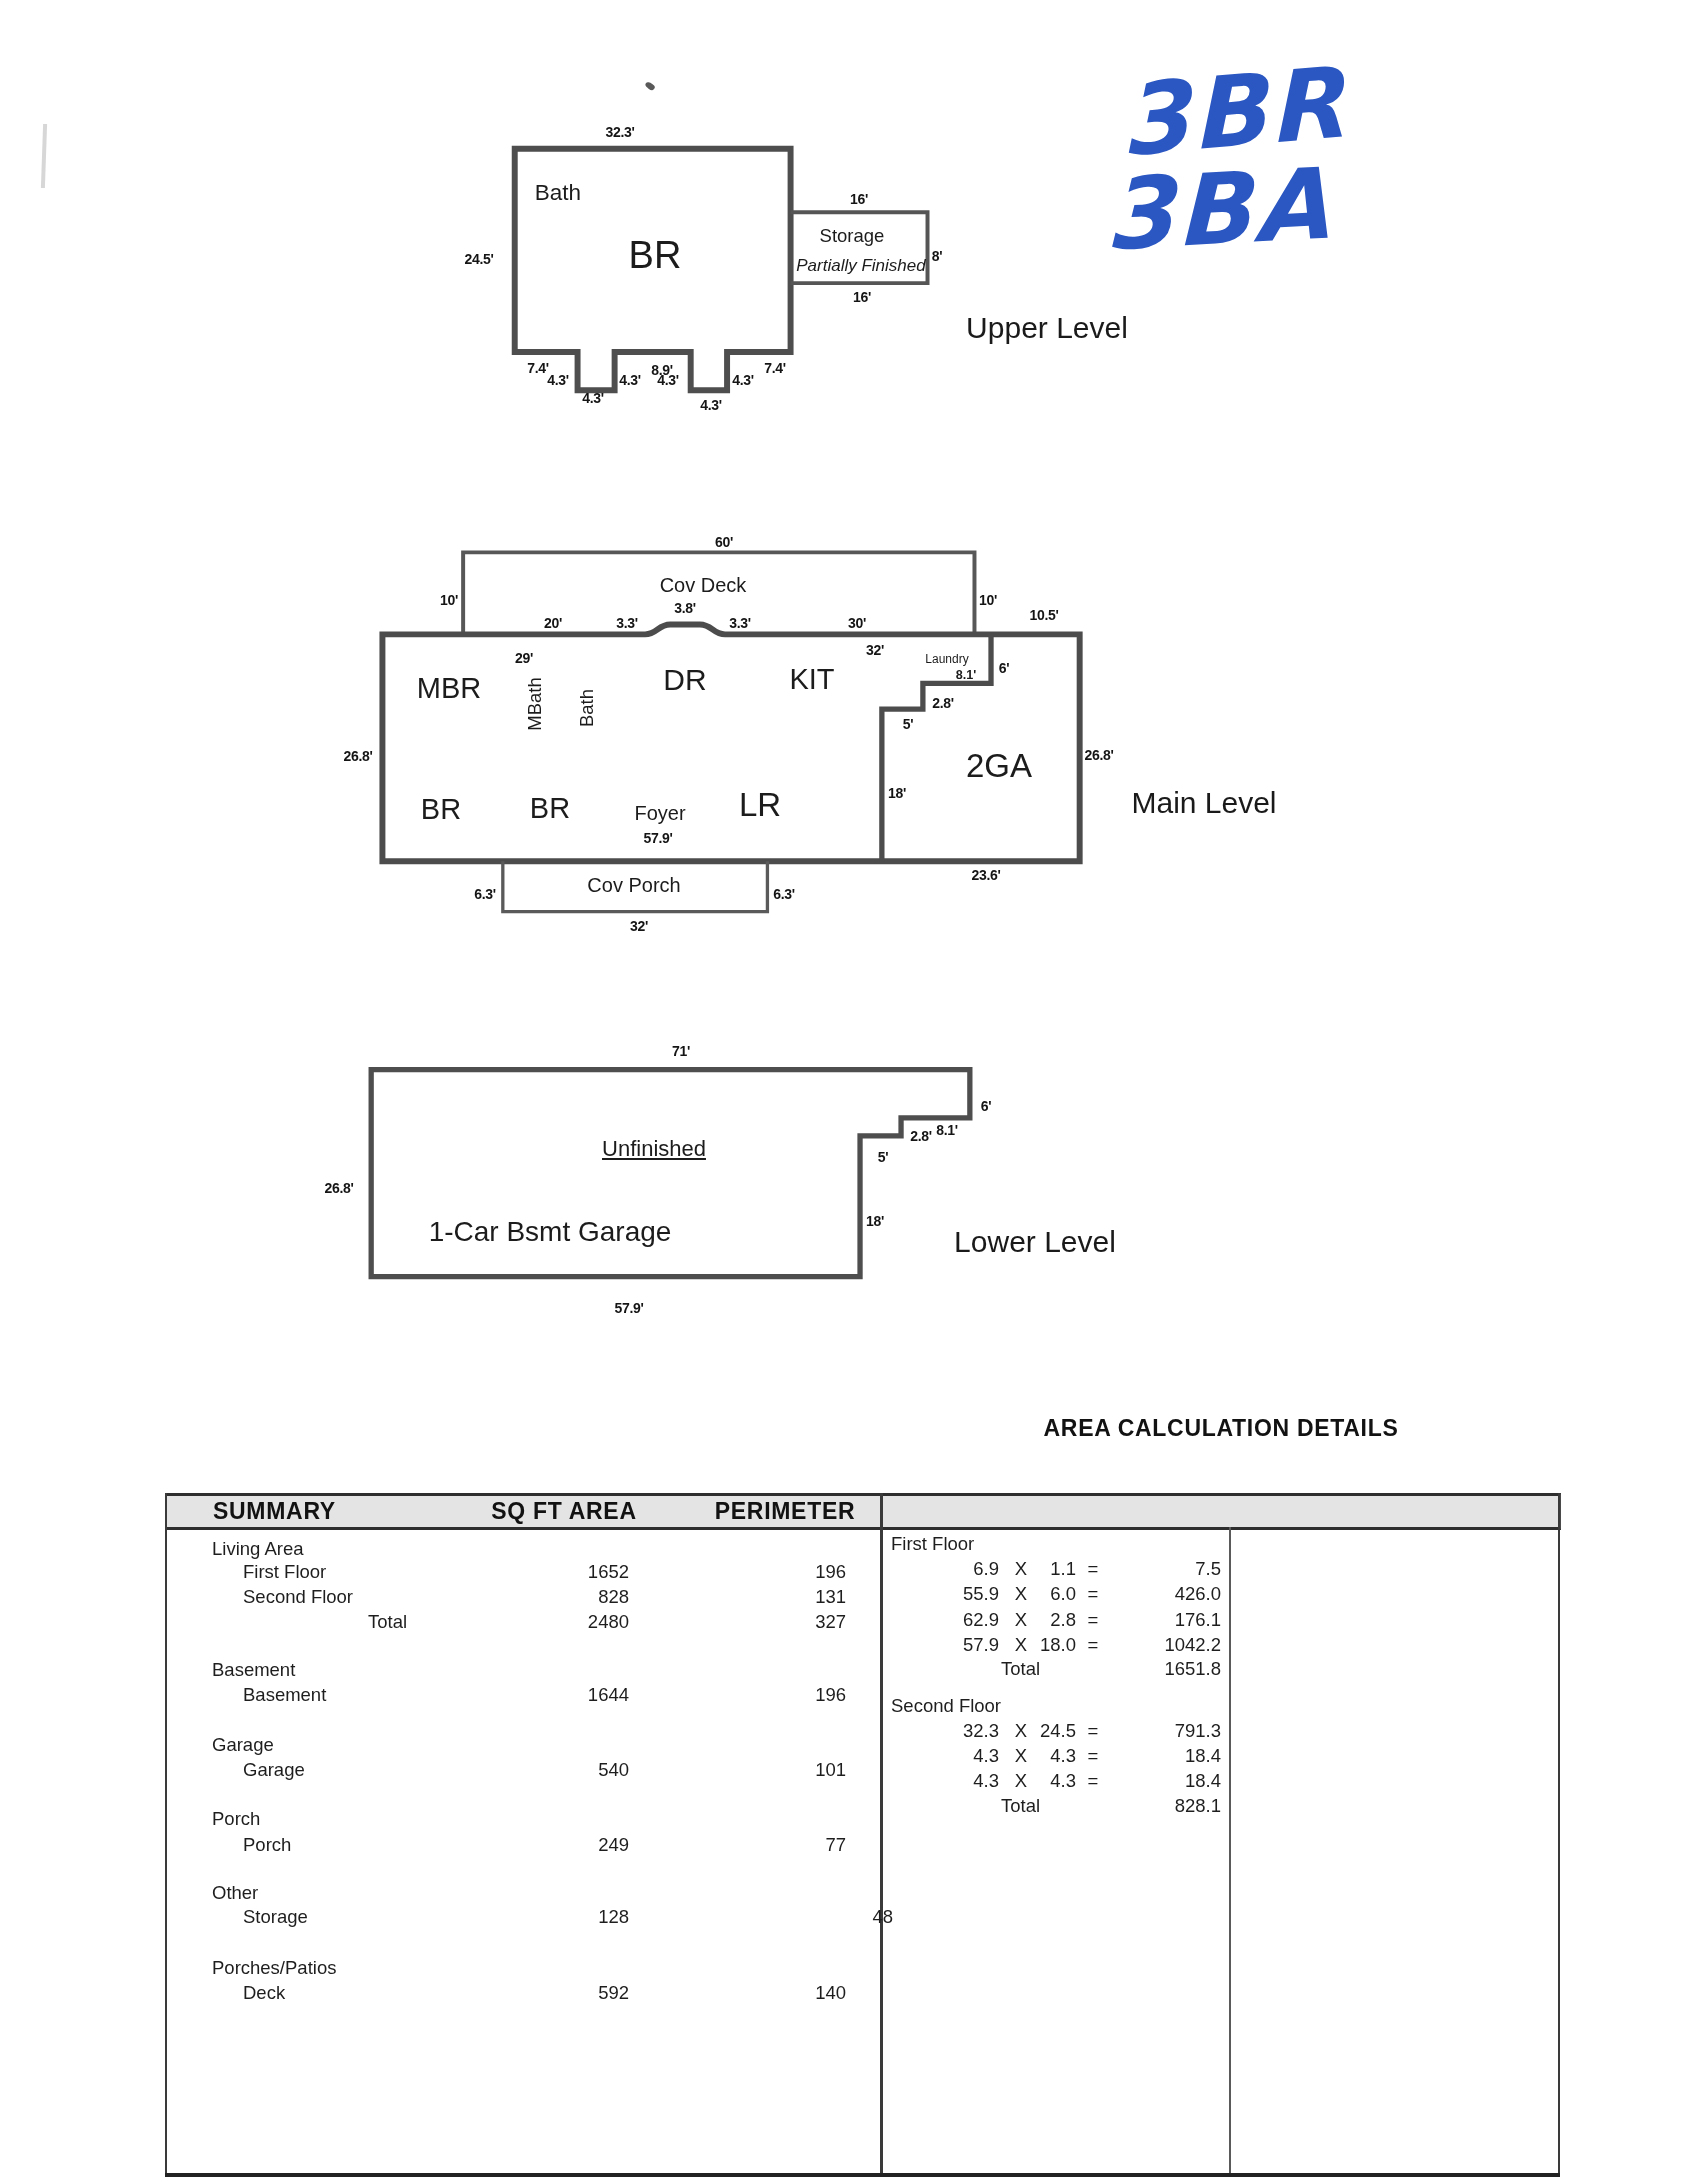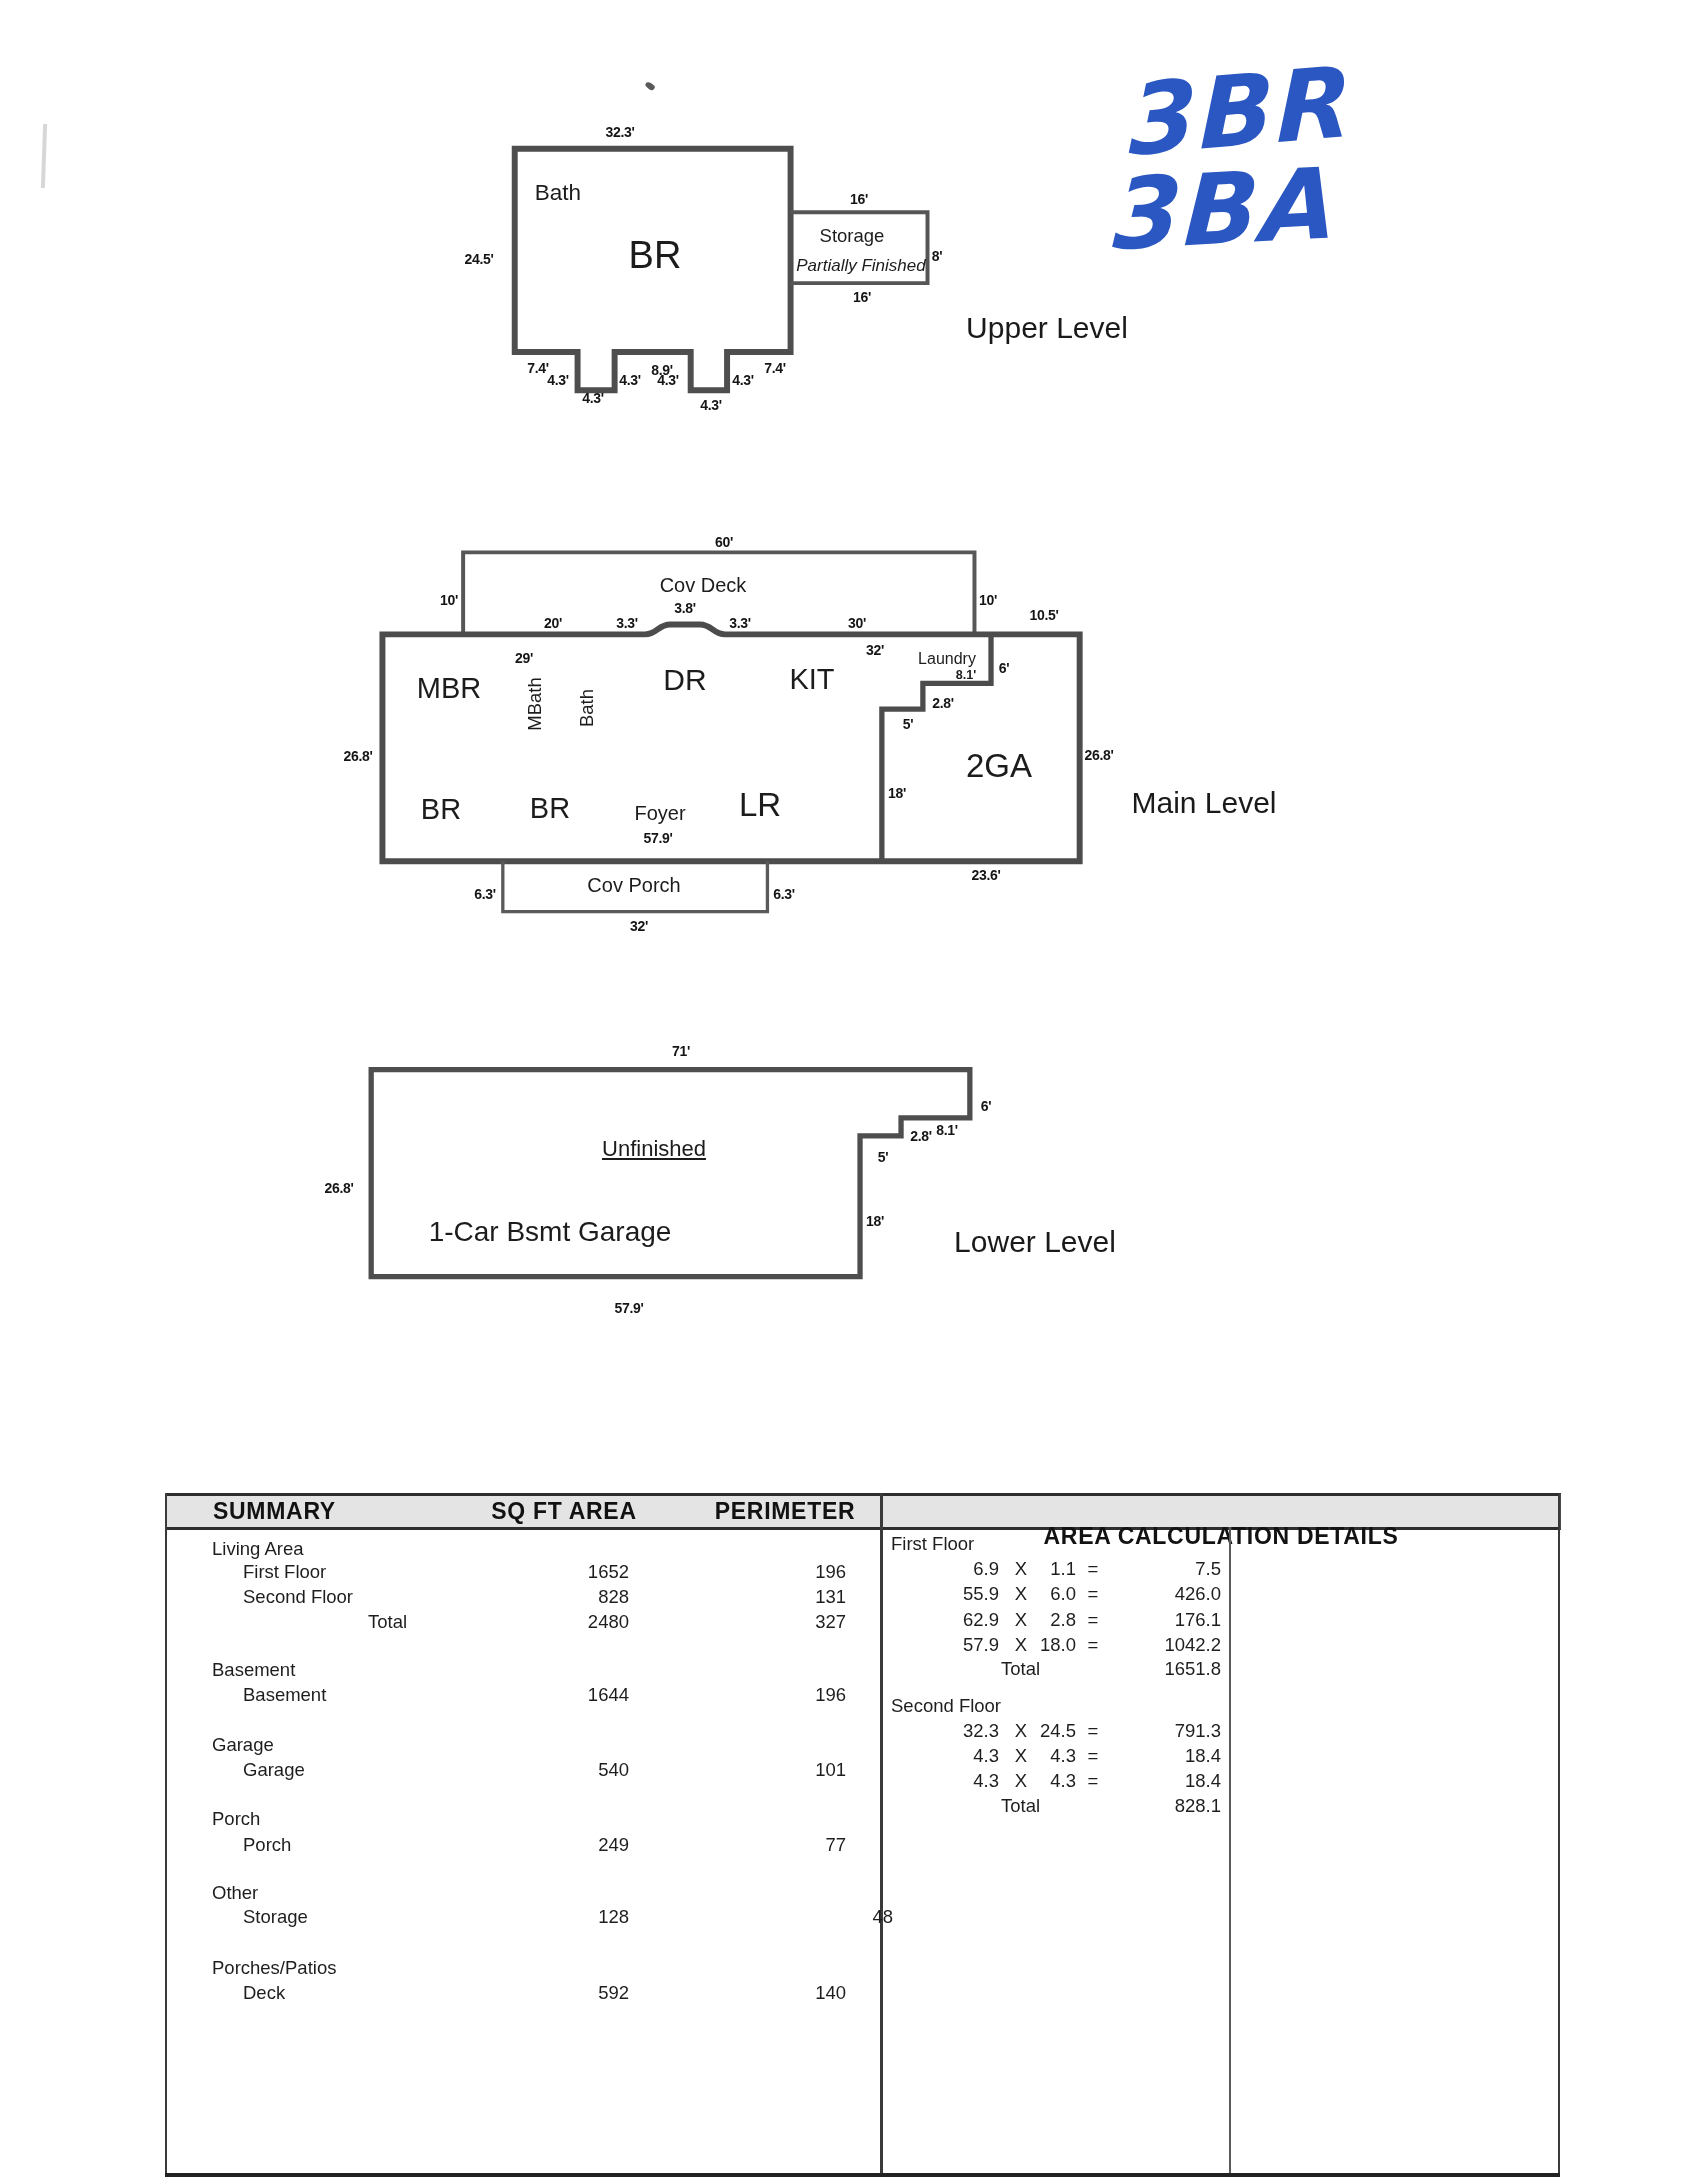--- a/index.html
+++ b/index.html
@@ -7,21 +7,21 @@
        font-family:"Liberation Sans",sans-serif;}
   #page{position:absolute;inset:0;background:#fff;}
   svg.plan{position:absolute;left:0;top:0;}
   .lbl{position:absolute;white-space:nowrap;transform:translate(-50%,-50%);
        font-family:"Liberation Sans",sans-serif;color:#1c1c1c;line-height:1;}
   .la{transform:translate(0,-50%);}
   .ra{transform:translate(-100%,-50%);}
   .vert{transform:translate(-50%,-50%) rotate(-90deg);}
   .dim{font-size:14px;font-weight:bold;color:#151515;letter-spacing:-0.3px;}
   .r19{font-size:12.6px;font-weight:bold;}
-  .r24{font-size:16px;}
+  .r24{font-size:12px;}
   .r26{font-size:17px;}
   .r28{font-size:18.5px;}
   .r30{font-size:20px;}
   .r34{font-size:22.5px;}
   .r40{font-size:22px;text-decoration:underline;}
   .r42{font-size:28px;}
   .r44{font-size:29px;}
   .r46{font-size:30px;}
   .r50{font-size:33px;}
   .r58{font-size:38px;}
@@ -126,21 +126,21 @@
   <div class="lbl dim" style="left:921px;top:1136px;">2.8'</div>
   <div class="lbl dim" style="left:947px;top:1130px;">8.1'</div>
   <div class="lbl dim" style="left:883px;top:1157px;">5'</div>
   <div class="lbl dim" style="left:875px;top:1221px;">18'</div>
   <div class="lbl dim" style="left:629px;top:1308px;">57.9'</div>
 
   <div id="hdrbar" style="left:165px;top:1493px;width:1392px;height:31px;"></div>
   <div class="lbl hdrtxt la" style="left:213px;top:1511px;">SUMMARY</div>
   <div class="lbl hdrtxt" style="left:564px;top:1511px;">SQ FT AREA</div>
   <div class="lbl hdrtxt" style="left:785px;top:1511px;">PERIMETER</div>
-  <div class="lbl hdrtxt" style="left:1221px;top:1536px;">AREA CALCULATION DETAILS</div>
+  <div class="lbl hdrtxt" style="left:1221px;top:1428px;">AREA CALCULATION DETAILS</div>
 
   <div class="vline" style="left:165px;top:1493px;width:2px;height:683px;"></div>
   <div class="vline" style="left:1558px;top:1493px;width:2px;height:683px;"></div>
   <div class="vline" style="left:880px;top:1493px;width:2.6px;height:683px;"></div>
   <div class="vline" style="left:1229px;top:1527px;width:2px;height:648px;background:#5a5a5a;"></div>
   <div class="hline" style="left:165px;top:2173px;width:1395px;height:4px;background:#222;"></div>
 
   <div class="lbl tbl la" style="left:212px;top:1549px;">Living Area</div>
   <div class="lbl tbl la" style="left:243px;top:1572px;">First Floor</div>
   <div class="lbl tbl ra" style="left:629px;top:1572px;">1652</div>

